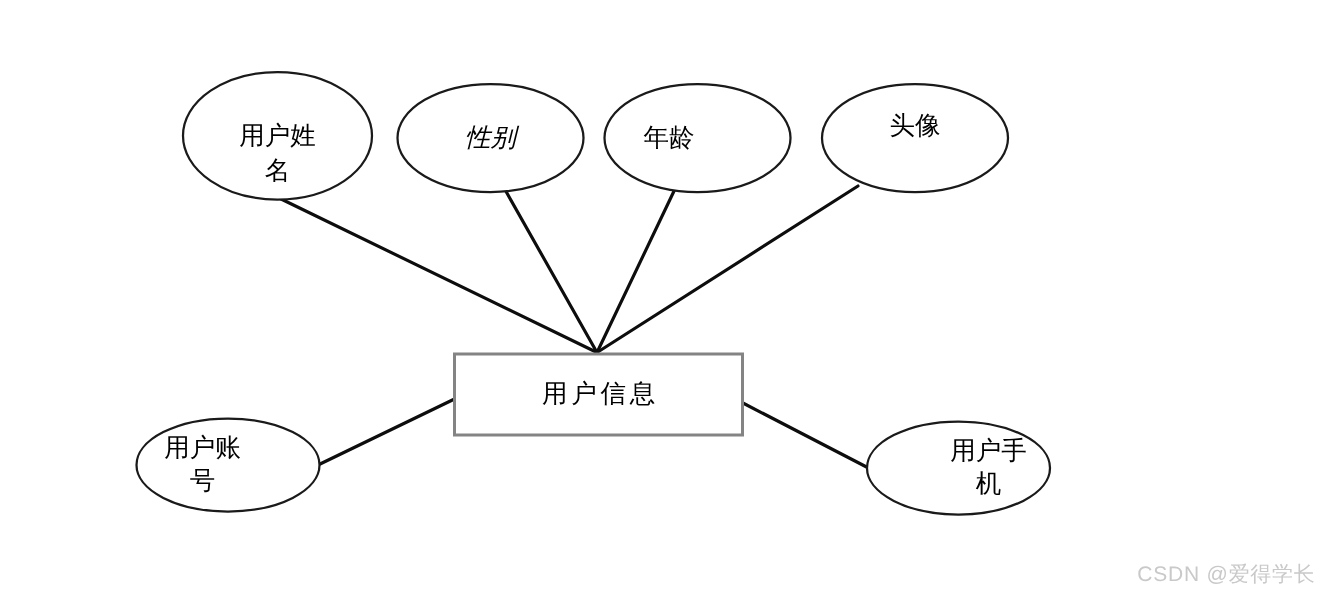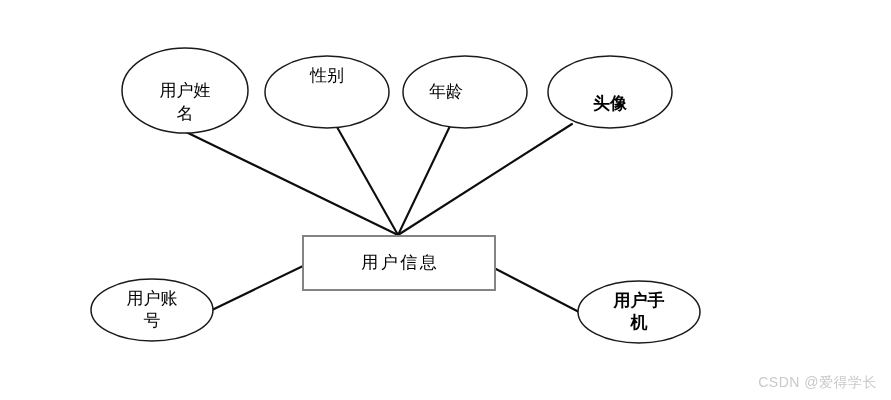--- a/index.html
+++ b/index.html
@@ -94,24 +94,24 @@
         <ellipse cx="610" cy="92" rx="62" ry="36" class="attr-ellipse"></ellipse>
         <ellipse cx="152" cy="310" rx="61" ry="31" class="attr-ellipse"></ellipse>
         <ellipse cx="639" cy="312" rx="61" ry="31" class="attr-ellipse"></ellipse>
       </g>
   </svg>
 
   <div id="labels-layer">
       <div class="node-label entity-label" style="left: 303px; top: 236px; width: 192px; height: 54px;">用户信息</div>
       <div class="node-label attr-label" style="left: 122px; top: 60px; width: 126px; height: 85px;">用户姓
 名</div>
-      <div class="node-label attr-label" style="left: 265px; top: 40px; width: 124px; height: 72px;">性别</div>
+      <div class="node-label attr-label" style="left: 265px; top: 56px; width: 124px; height: 72px; font-style: italic;">性别</div>
       <div class="node-label attr-label" style="left: 384px; top: 56px; width: 124px; height: 72px;">年龄</div>
-      <div class="node-label attr-label" style="left: 548px; top: 68px; width: 124px; height: 72px; font-weight: bold;">头像</div>
-      <div class="node-label attr-label" style="left: 91px; top: 279px; width: 122px; height: 62px;">用户账
+      <div class="node-label attr-label" style="left: 548px; top: 48px; width: 124px; height: 72px;">头像</div>
+      <div class="node-label attr-label" style="left: 74px; top: 279px; width: 122px; height: 62px;">用户账
 号</div>
-      <div class="node-label attr-label" style="left: 578px; top: 281px; width: 122px; height: 62px; font-weight: bold;">用户手
+      <div class="node-label attr-label" style="left: 598px; top: 281px; width: 122px; height: 62px;">用户手
 机</div>
     </div>
 
   <div id="watermark">CSDN @爱得学长</div>
 
 </div>
 
 </body></html>

